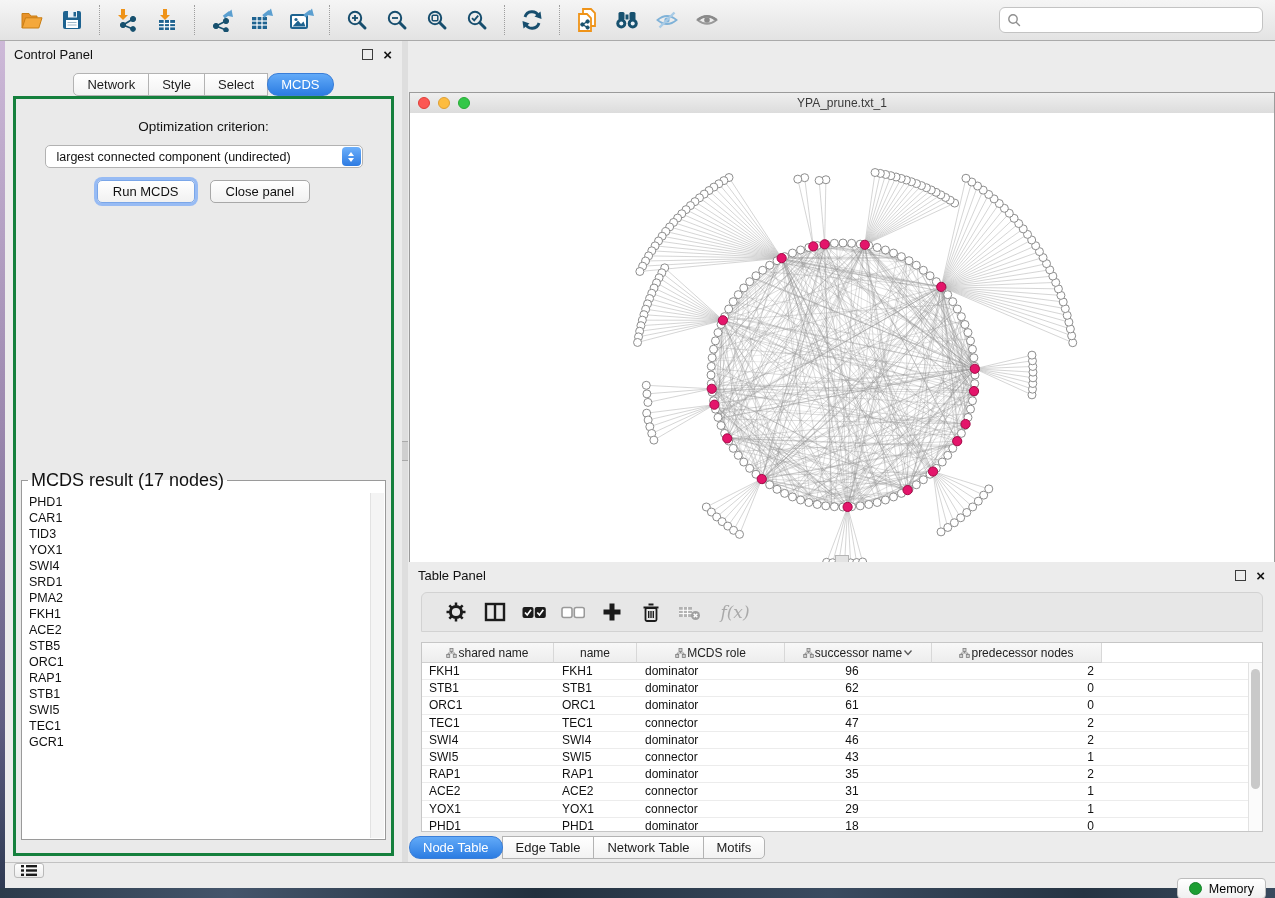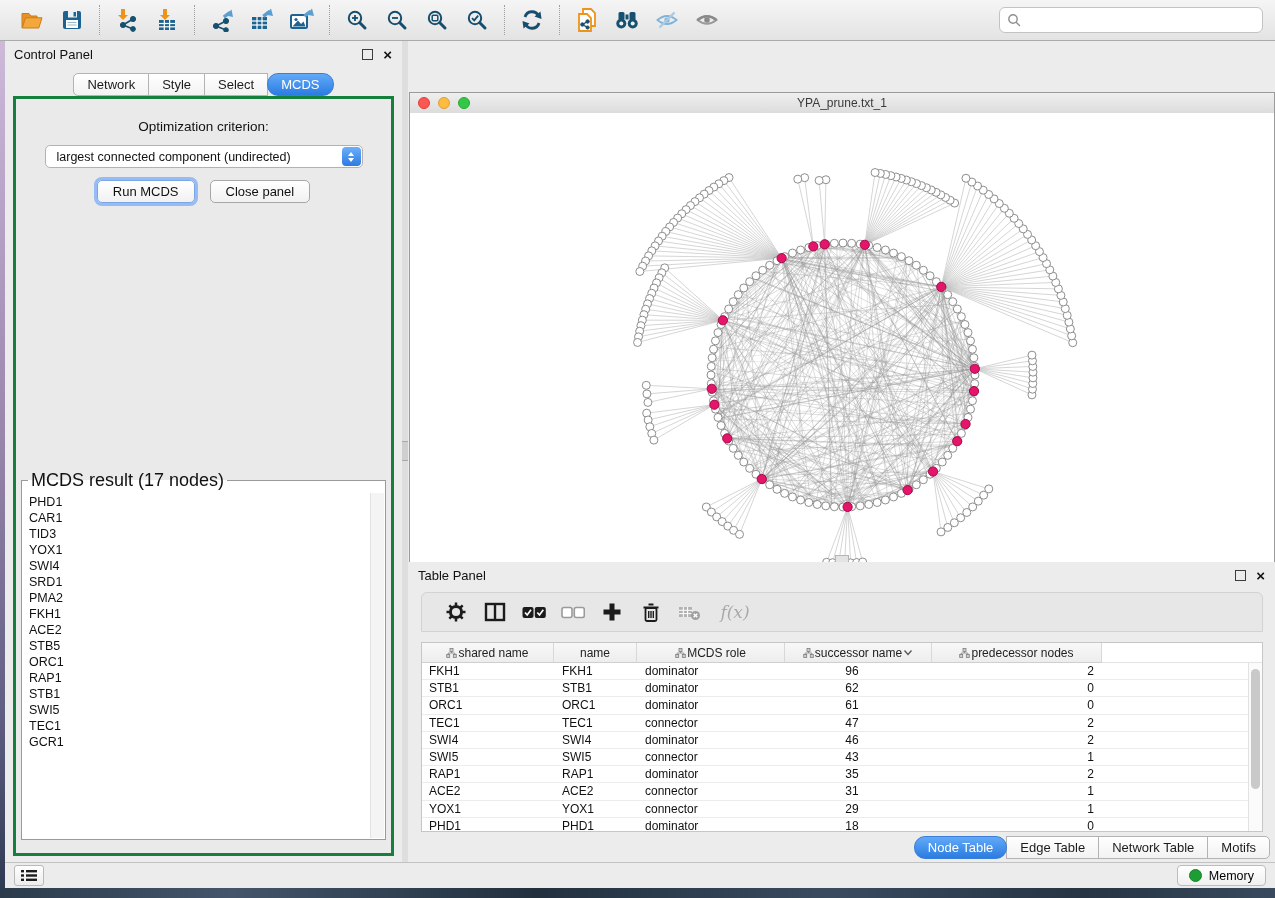--- a/index.html
+++ b/index.html
@@ -101,25 +101,25 @@
   .trow{display:flex;height:16.2px;font-size:12px;border-bottom:1px solid #ececec;align-items:center;}
   .cell{box-sizing:border-box;overflow:hidden;white-space:nowrap;}
   .c0{width:132px;padding-left:7px;}
   .c1{width:83px;padding-left:8px;}
   .c2{width:148px;padding-left:8px;}
   .c3{width:147px;text-align:center;padding-right:13px;}
   .c4{width:170px;text-align:right;padding-right:8px;}
   #t-scroll{position:absolute;right:0;top:20px;bottom:0;width:13px;background:#fbfbfb;
     border-left:1px solid #e2e2e2;}
   #t-thumb{position:absolute;left:1.5px;top:6px;width:9px;height:120px;background:#c9c9c9;border-radius:5px;}
-  #tp-tabs{position:absolute;left:0;right:5px;top:274px;display:flex;justify-content:flex-end;}
+  #tp-tabs{position:absolute;left:0;right:14px;top:274px;display:flex;justify-content:flex-start;}
 
   
   #status-bar{position:absolute;left:5px;right:0;bottom:10px;height:26px;background:#ececec;
-    border-top:1px solid #c2c2c2;display:flex;align-items:center;padding:0 9px;box-sizing:border-box;}
+    border-top:1px solid #c2c2c2;display:flex;padding:0 9px;box-sizing:border-box;flex-direction:column;}
   #task-btn{width:30px;height:21px;background:linear-gradient(#fff,#ededed);border:1px solid #b9b9b9;
     border-radius:3px;display:flex;align-items:center;justify-content:center;padding:0;}
   #memory-btn{margin-left:auto;display:flex;align-items:center;gap:7px;padding:2.5px 11px;
     background:linear-gradient(#fff,#f0f0f0);border:1px solid #bcbcbc;border-radius:4px;
     font-size:12.5px;font-family:inherit;cursor:default;}
   #memory-dot{width:11px;height:11px;border-radius:50%;background:#1d9e33;border:1px solid #15832a;}
 </style>
 </head>
 <body>
 

